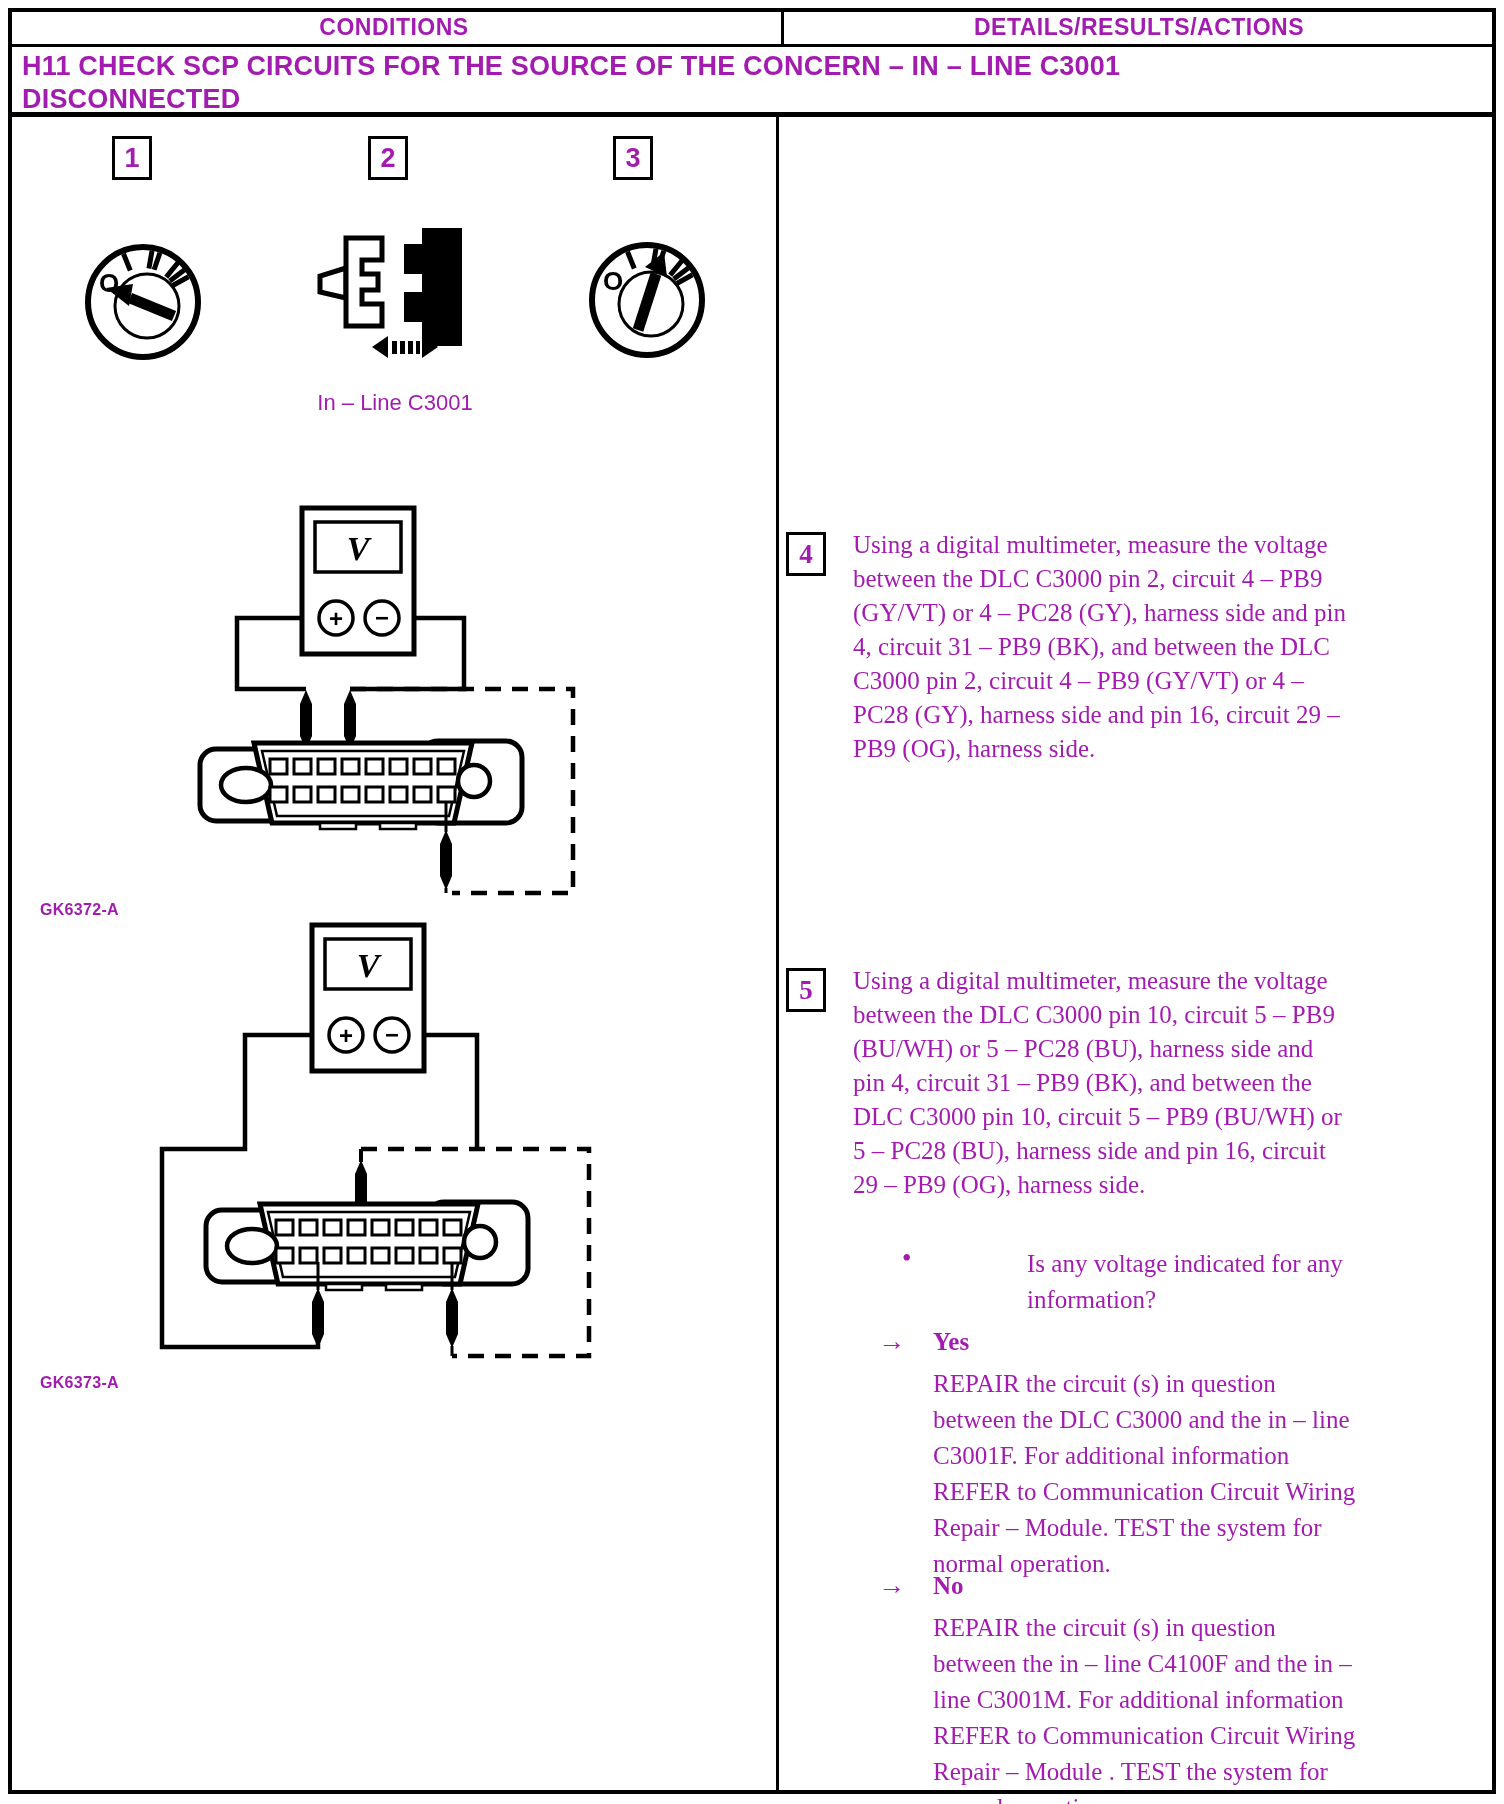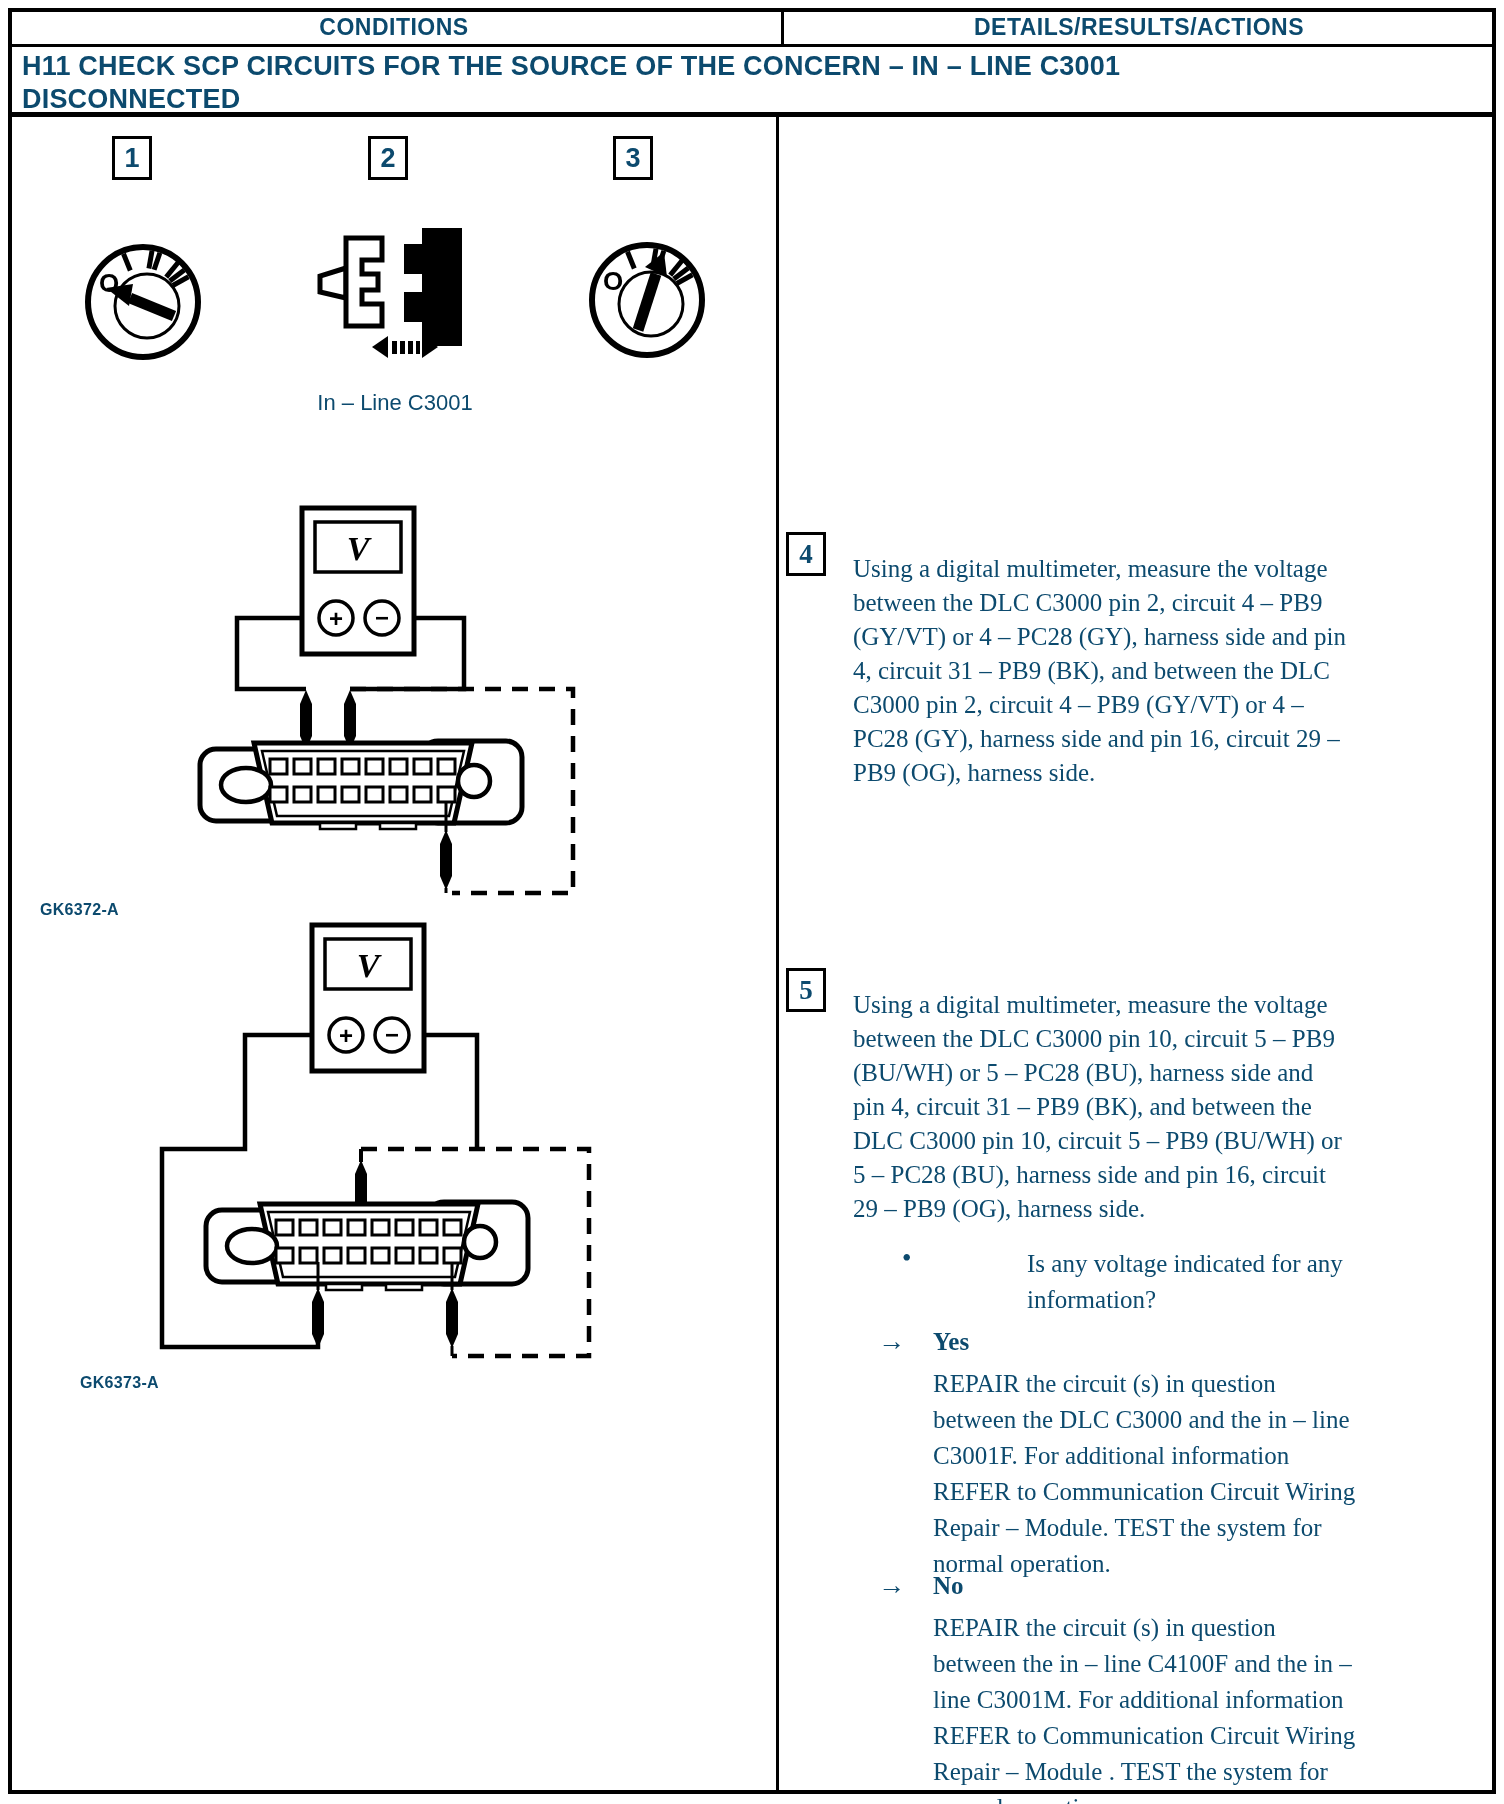--- a/index.html
+++ b/index.html
@@ -1,30 +1,30 @@
 <!DOCTYPE html>
 <html><head>
 <meta charset="utf-8">
 <style>
   html,body { margin:0; padding:0; background:#e8e8e8; }
-  .page { position:relative; width:1504px; height:1804px; background:#fff; color:#0c4a6e; overflow:hidden;
+  .page { position:relative; width:1504px; height:1804px; background:#fff; color:#a21caf; overflow:hidden;
           font-family:"Liberation Serif", serif; }
   .abs { position:absolute; }
   .sans { font-family:"Liberation Sans", sans-serif; }
   .serif { font-family:"Liberation Serif", serif; }
   .border-outer { left:8px; top:8px; width:1488px; height:1786px; border:4px solid #000; box-sizing:border-box; }
   .hline { background:#000; }
   .vline { background:#000; }
   .header-cell { top:14px; font-weight:bold; font-size:23px; text-align:center; letter-spacing:0.5px; }
   .title { left:22px; top:50px; width:1460px; font-weight:bold; font-size:27px; line-height:33px; letter-spacing:0.2px; }
   .numbox { position:absolute; width:40px; height:44px; border:3px solid #000; background:#fff;
             display:flex; align-items:center; justify-content:center; font-size:27px; box-sizing:border-box; }
   .numbox.sansnum { font-family:"Liberation Sans", sans-serif; font-weight:bold; }
   .numbox.serifnum { font-family:"Liberation Serif", serif; font-weight:bold; }
-  .steptext { font-size:25px; line-height:34px;margin-top:24px; }
+  .steptext { font-size:25px; line-height:34px; }
   .anstext  { font-size:25px; line-height:36px; }
   .caption { font-size:22px; text-align:center; }
   .figlabel { font-size:16px; font-weight:600; letter-spacing:0.3px; }
   .arrow { font-size:27px; }
   .anslabel { font-size:25px; font-weight:bold; }
   .bullet-dot { font-size:27px; }
   svg.overlay { position:absolute; left:0; top:0; pointer-events:none; }
 </style>
 </head>
 <body>
@@ -45,21 +45,21 @@
       <div>DISCONNECTED</div>
     </div>
 
   <div class="numbox sansnum" style="left:112px; top:136px;">1</div>
   <div class="numbox sansnum" style="left:368px; top:136px;">2</div>
   <div class="numbox sansnum" style="left:613px; top:136px;">3</div>
 
   <div class="abs sans caption" style="left:295px; top:390px; width:200px;">In – Line C3001</div>
 
   <div class="abs sans figlabel" style="left:40px; top:901px;">GK6372-A</div>
-  <div class="abs sans figlabel" style="left:40px; top:1374px;margin-left:40px;">GK6373-A</div>
+  <div class="abs sans figlabel" style="left:40px; top:1374px;">GK6373-A</div>
 
   <svg class="overlay" width="1504" height="1804" viewBox="0 0 1504 1804">
     <defs>
 
       <g id="meter">
         <rect x="0" y="0" width="112" height="146" fill="#fff" stroke="#000" stroke-width="5"></rect>
         <rect x="13" y="14" width="86" height="50" fill="#fff" stroke="#000" stroke-width="3.5"></rect>
         <text x="56" y="52" text-anchor="middle" font-family="Liberation Serif, serif" font-style="italic" font-weight="bold" font-size="34">V</text>
         <circle cx="34" cy="110" r="17" fill="#fff" stroke="#000" stroke-width="3.5"></circle>
         <text x="34" y="119" text-anchor="middle" font-family="Liberation Sans, sans-serif" font-weight="bold" font-size="24">+</text>

